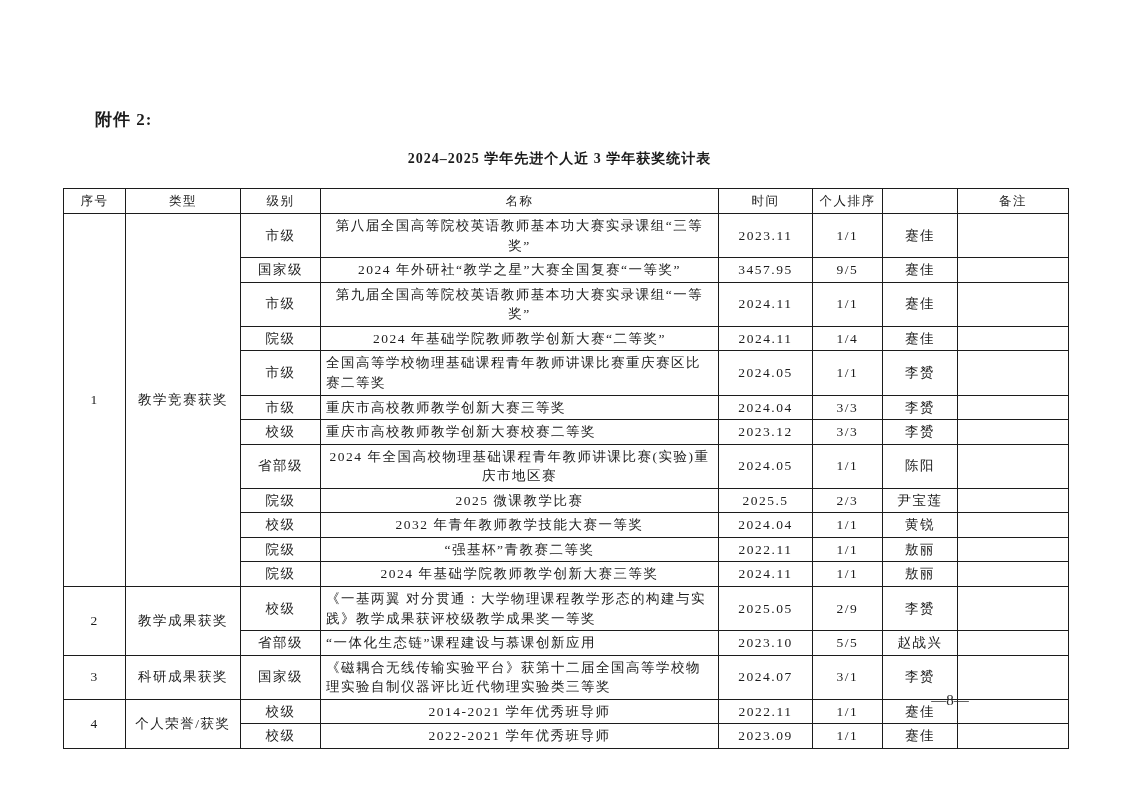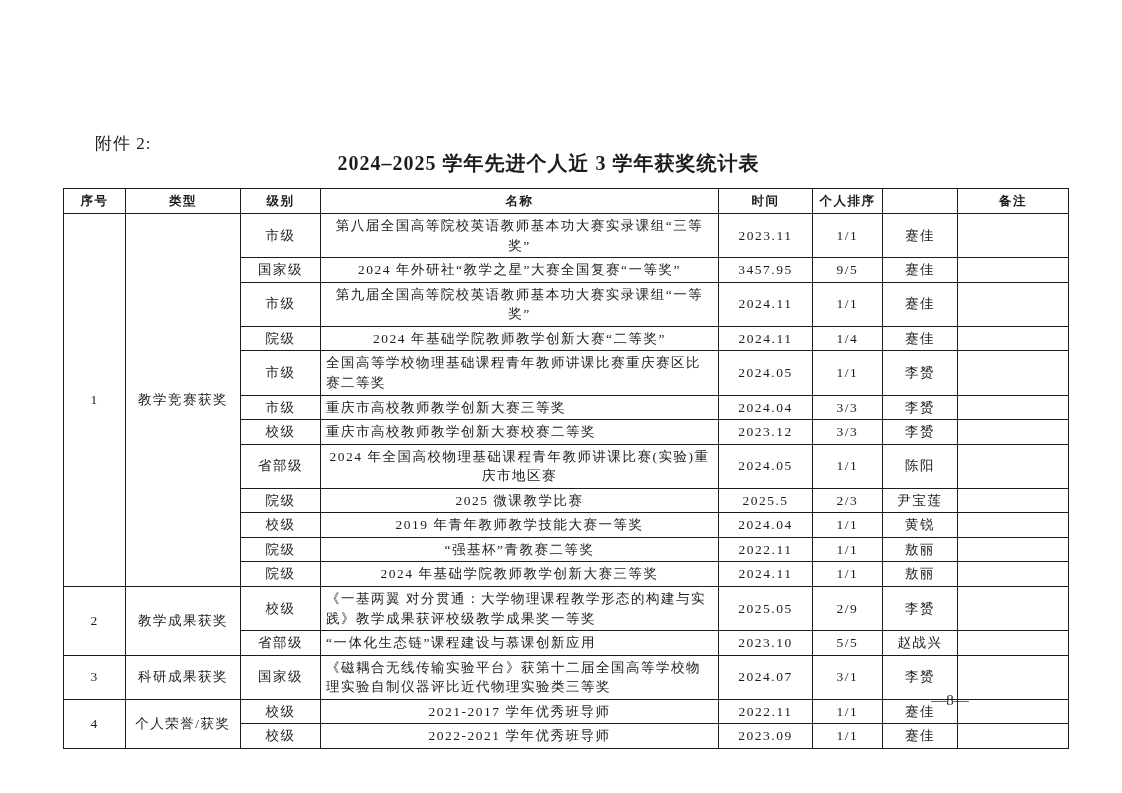--- a/index.html
+++ b/index.html
@@ -13,31 +13,30 @@
     position: relative;
     font-family: "Liberation Serif", "DejaVu Serif", serif;
     color: #1c1c1c;
     overflow: hidden;
   }
   .attachment-label {
     position: absolute;
     left: 95px;
     top: 108px;
     font-size: 17px;
-    font-weight: normal;
+    font-weight: bold;
     letter-spacing: 1px;
-    margin-top: 24px;
   }
   .doc-title {
     position: absolute;
-    left: 46px;
+    left: 57px;
     top: 150px;
     width: 1005px;
     text-align: center;
-    font-size: 20px;
+    font-size: 14px;
     font-weight: bold;
     letter-spacing: 1px;
   }
   table.awards {
     position: absolute;
     left: 63px;
     top: 188px;
     width: 1005px;
     border-collapse: collapse;
     table-layout: fixed;
@@ -51,21 +50,20 @@
     text-align: center;
     vertical-align: middle;
     padding: 2px 5px;
     line-height: 1.45;
     word-break: break-all;
     overflow: hidden;
   }
   table.awards th {
     font-size: 12.5px;
     height: 20px;
-    font-weight: bold;
   }
   table.awards td.align-left {
     text-align: left;
   }
   .page-number {
     position: absolute;
     left: 880px;
     top: 692px;
     width: 140px;
     text-align: center;
@@ -174,21 +172,21 @@
       <tr>
         <td>院级</td>
         <td>2025 微课教学比赛</td>
         <td>2025.5</td>
         <td>2/3</td>
         <td>尹宝莲</td>
         <td></td>
       </tr>
       <tr>
         <td>校级</td>
-        <td>2019 年青年教师教学技能大赛一等奖</td>
+        <td>2032 年青年教师教学技能大赛一等奖</td>
         <td>2024.04</td>
         <td>1/1</td>
         <td>黄锐</td>
         <td></td>
       </tr>
       <tr>
         <td>院级</td>
         <td>“强基杯”青教赛二等奖</td>
         <td>2022.11</td>
         <td>1/1</td>
@@ -228,21 +226,21 @@
         <td class="align-left">《磁耦合无线传输实验平台》获第十二届全国高等学校物理实验自制仪器评比近代物理实验类三等奖</td>
         <td>2024.07</td>
         <td>3/1</td>
         <td>李赟</td>
         <td></td>
       </tr>
       <tr>
         <td rowspan="2">4</td>
         <td rowspan="2">个人荣誉/获奖</td>
         <td>校级</td>
-        <td>2021-2017 学年优秀班导师</td>
+        <td>2014-2021 学年优秀班导师</td>
         <td>2022.11</td>
         <td>1/1</td>
         <td>蹇佳</td>
         <td></td>
       </tr>
       <tr>
         <td>校级</td>
         <td>2022-2021 学年优秀班导师</td>
         <td>2023.09</td>
         <td>1/1</td>

